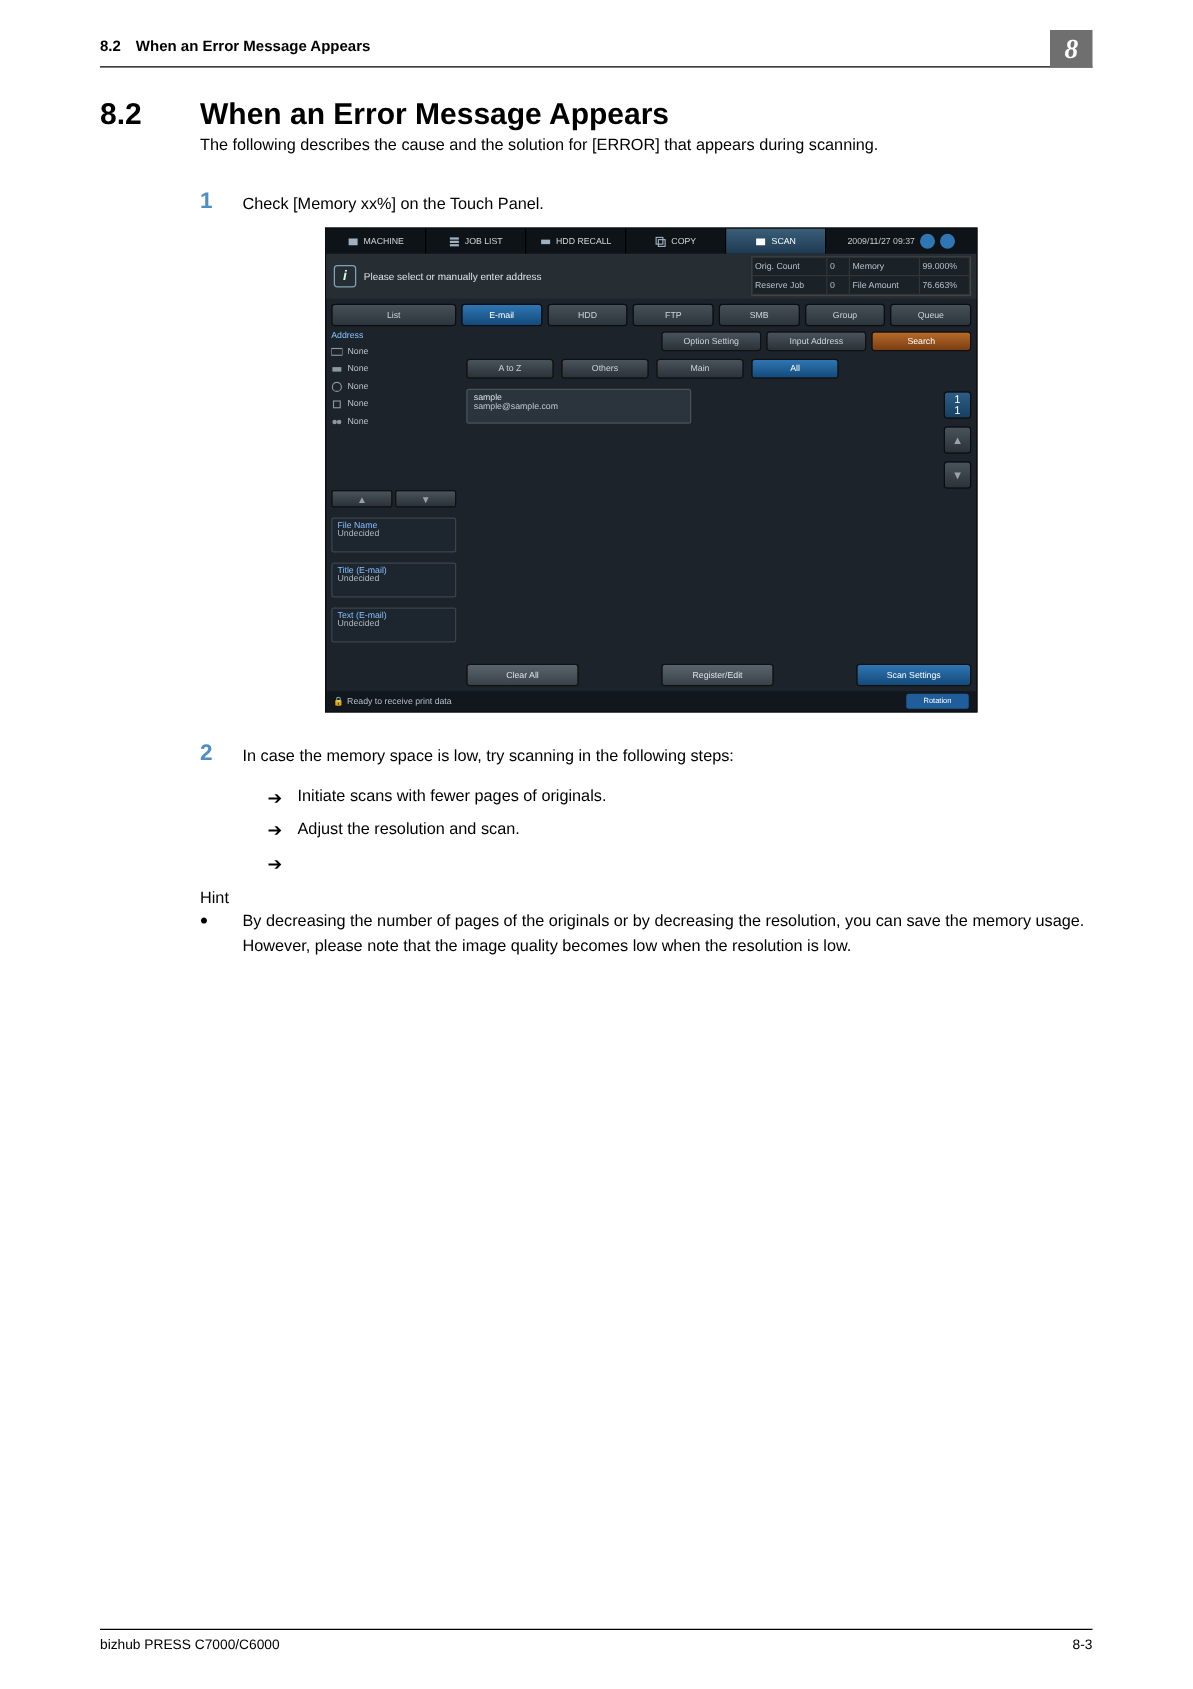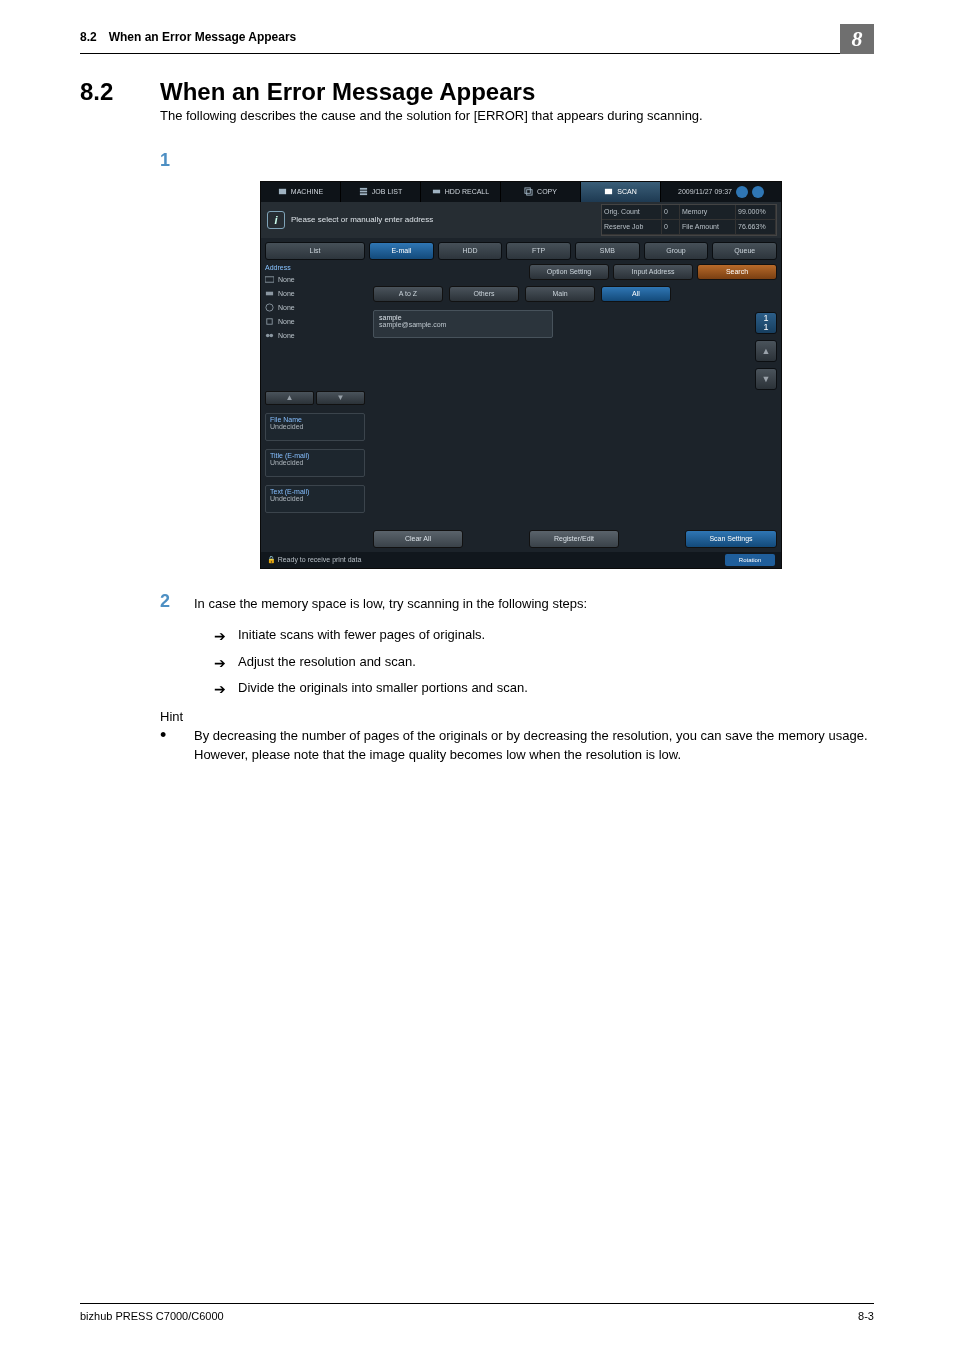--- a/index.html
+++ b/index.html
@@ -112,20 +112,21 @@
 <div class="content">
   <div class="h2-row">
     <div class="h2-num">8.2</div>
     <div class="h2-title">When an Error Message Appears</div>
   </div>
   <p class="intro">The following describes the cause and the solution for [ERROR] that appears during scanning.</p>
 
 
   <div class="step-row">
     <div class="step-num">1</div>
+    <div class="step-text">Check [Memory xx%] on the Touch Panel.</div>
   </div>
 
   <div class="shot-wrap">
     <div class="tabrow">
       <div class="ttab">
           <svg class="micon" viewBox="0 0 10 10">
             <rect x="1" y="2" width="8" height="6" fill="#9fb2c1"></rect>
           </svg>
           <span>MACHINE</span>
         </div>
@@ -276,21 +277,20 @@
     <div class="sub-bullet">
         <span class="arrow">➔</span>
         <span>Initiate scans with fewer pages of originals.</span>
       </div>
     <div class="sub-bullet">
         <span class="arrow">➔</span>
         <span>Adjust the resolution and scan.</span>
       </div>
     <div class="sub-bullet">
         <span class="arrow">➔</span>
-        <span>Divide the originals into smaller portions and scan.</span>
       </div>
   </div>
 
   <div class="hint-label">Hint</div>
   <div class="hint-bullet">
     <span class="hint-dot">•</span>
     <span>By decreasing the number of pages of the originals or by decreasing the resolution, you can save the memory usage. However, please note that the image quality becomes low when the resolution is low.</span>
   </div>
 </div>
 

